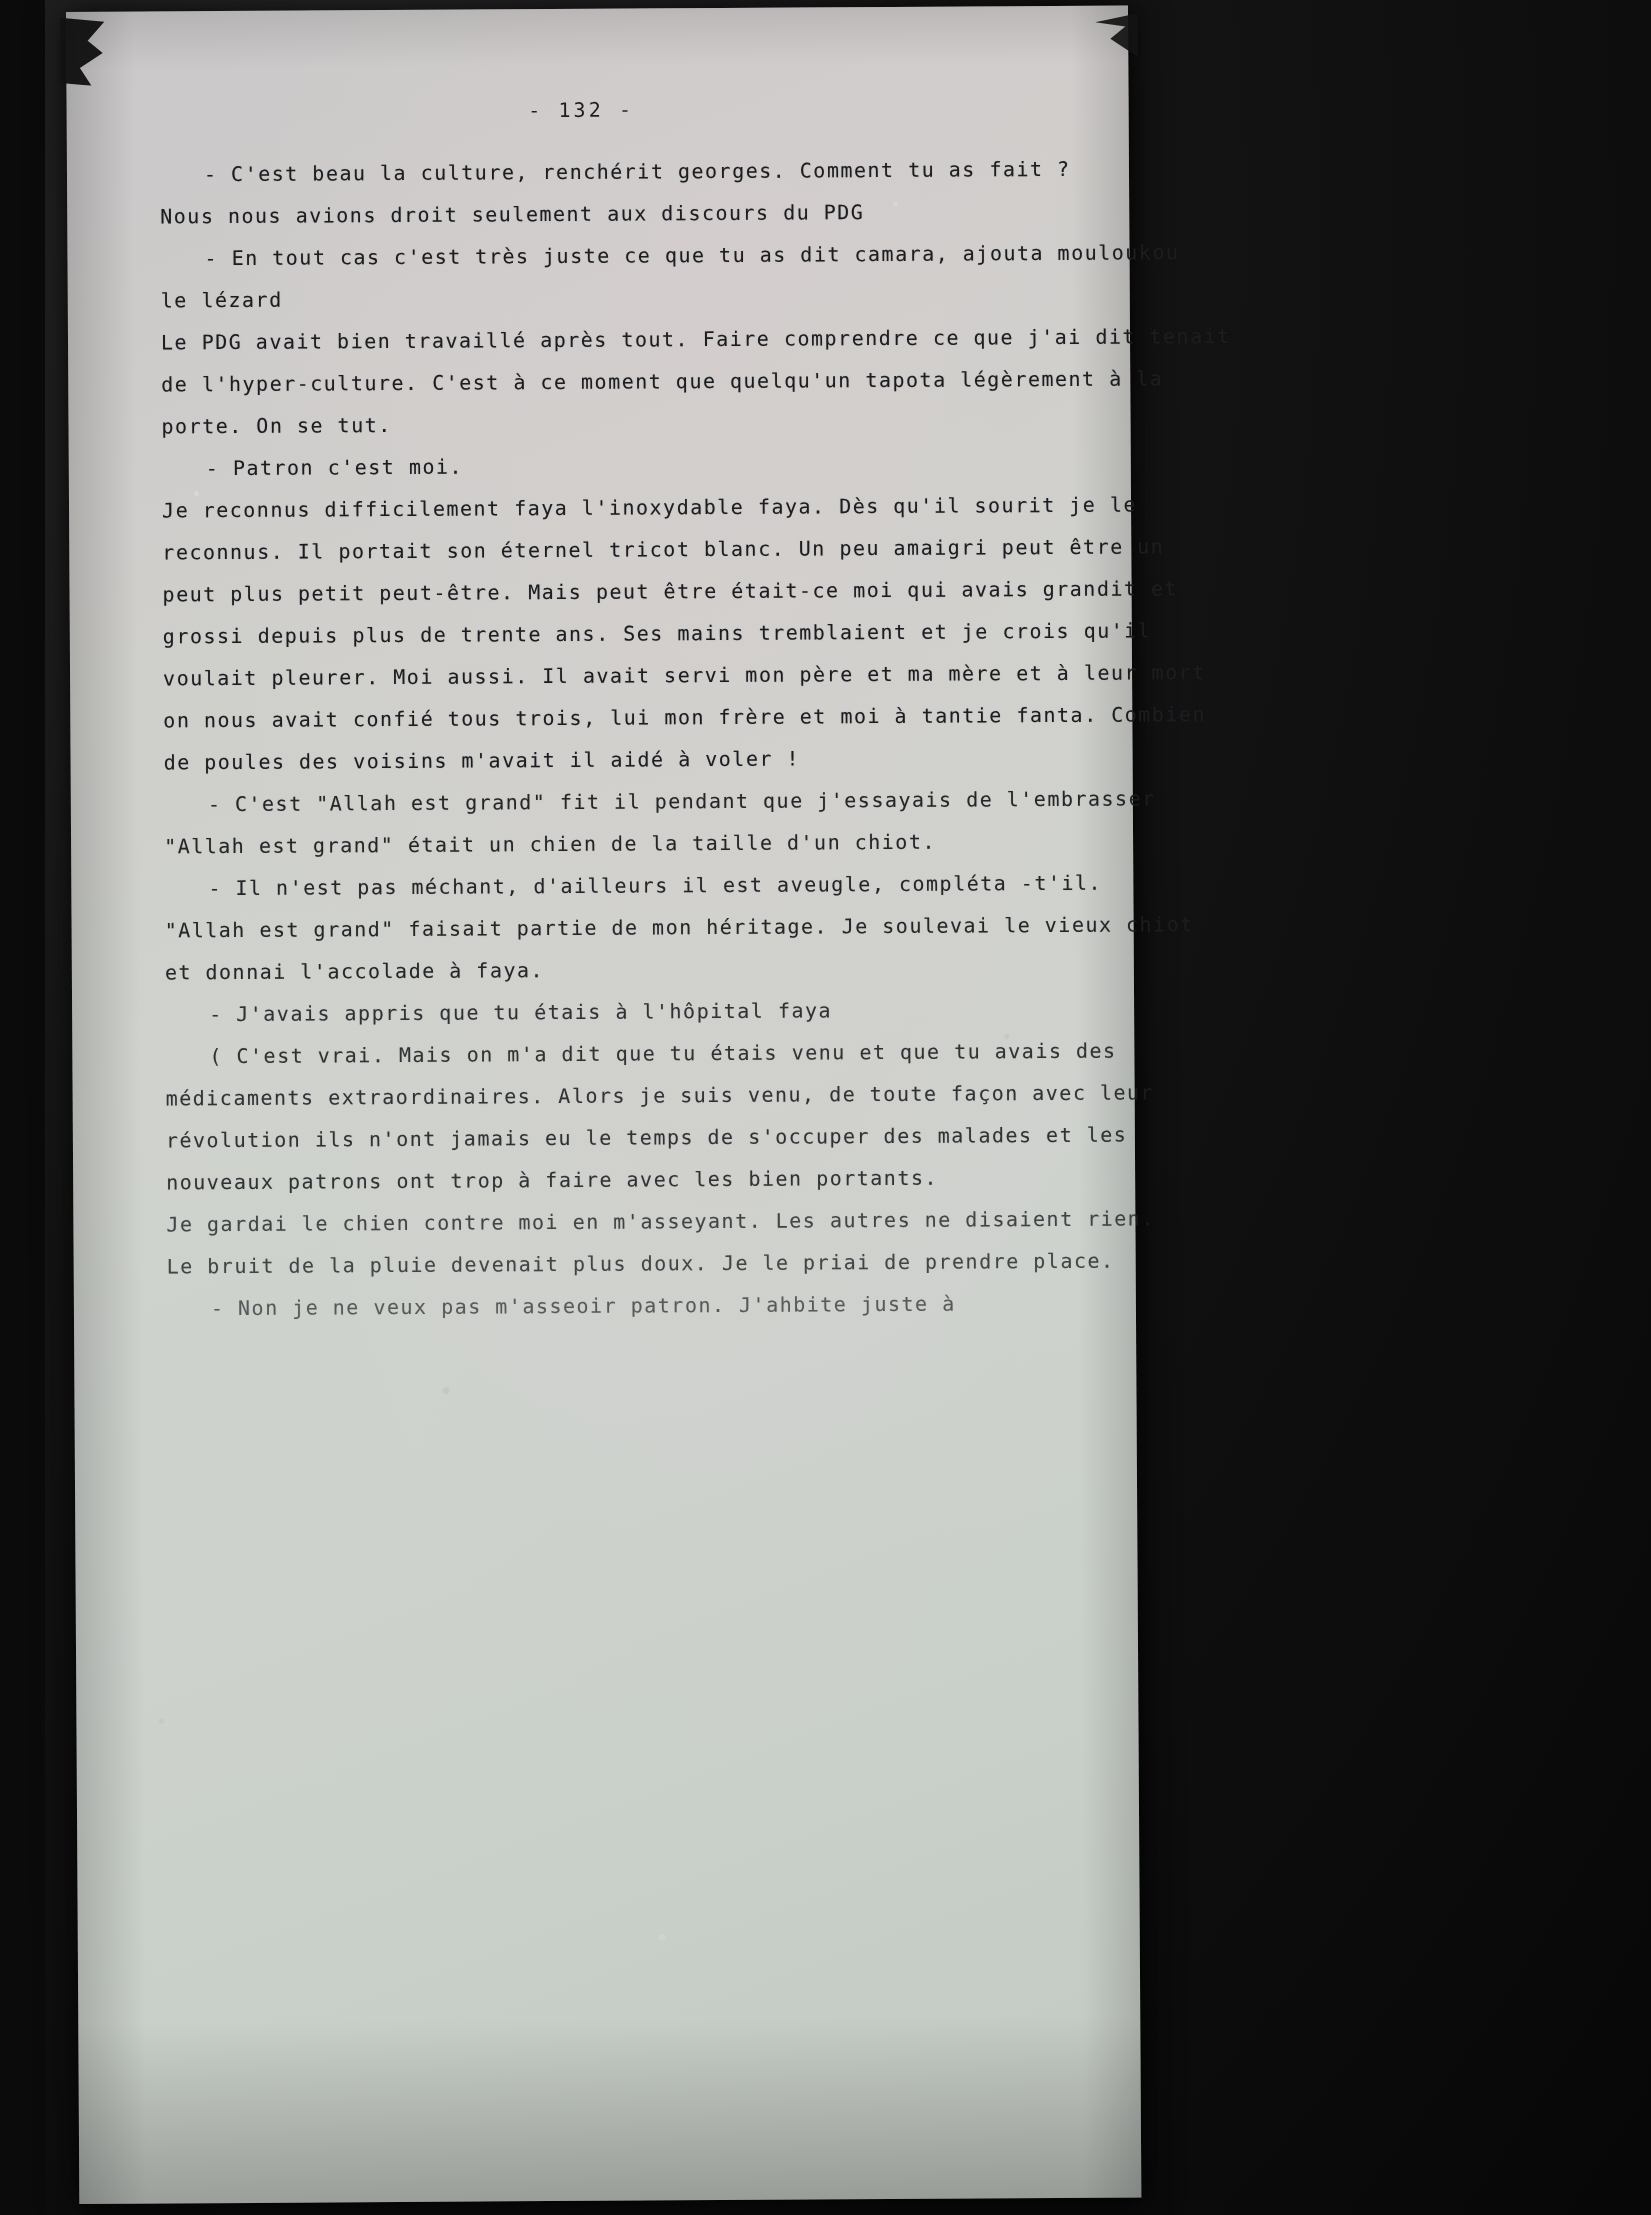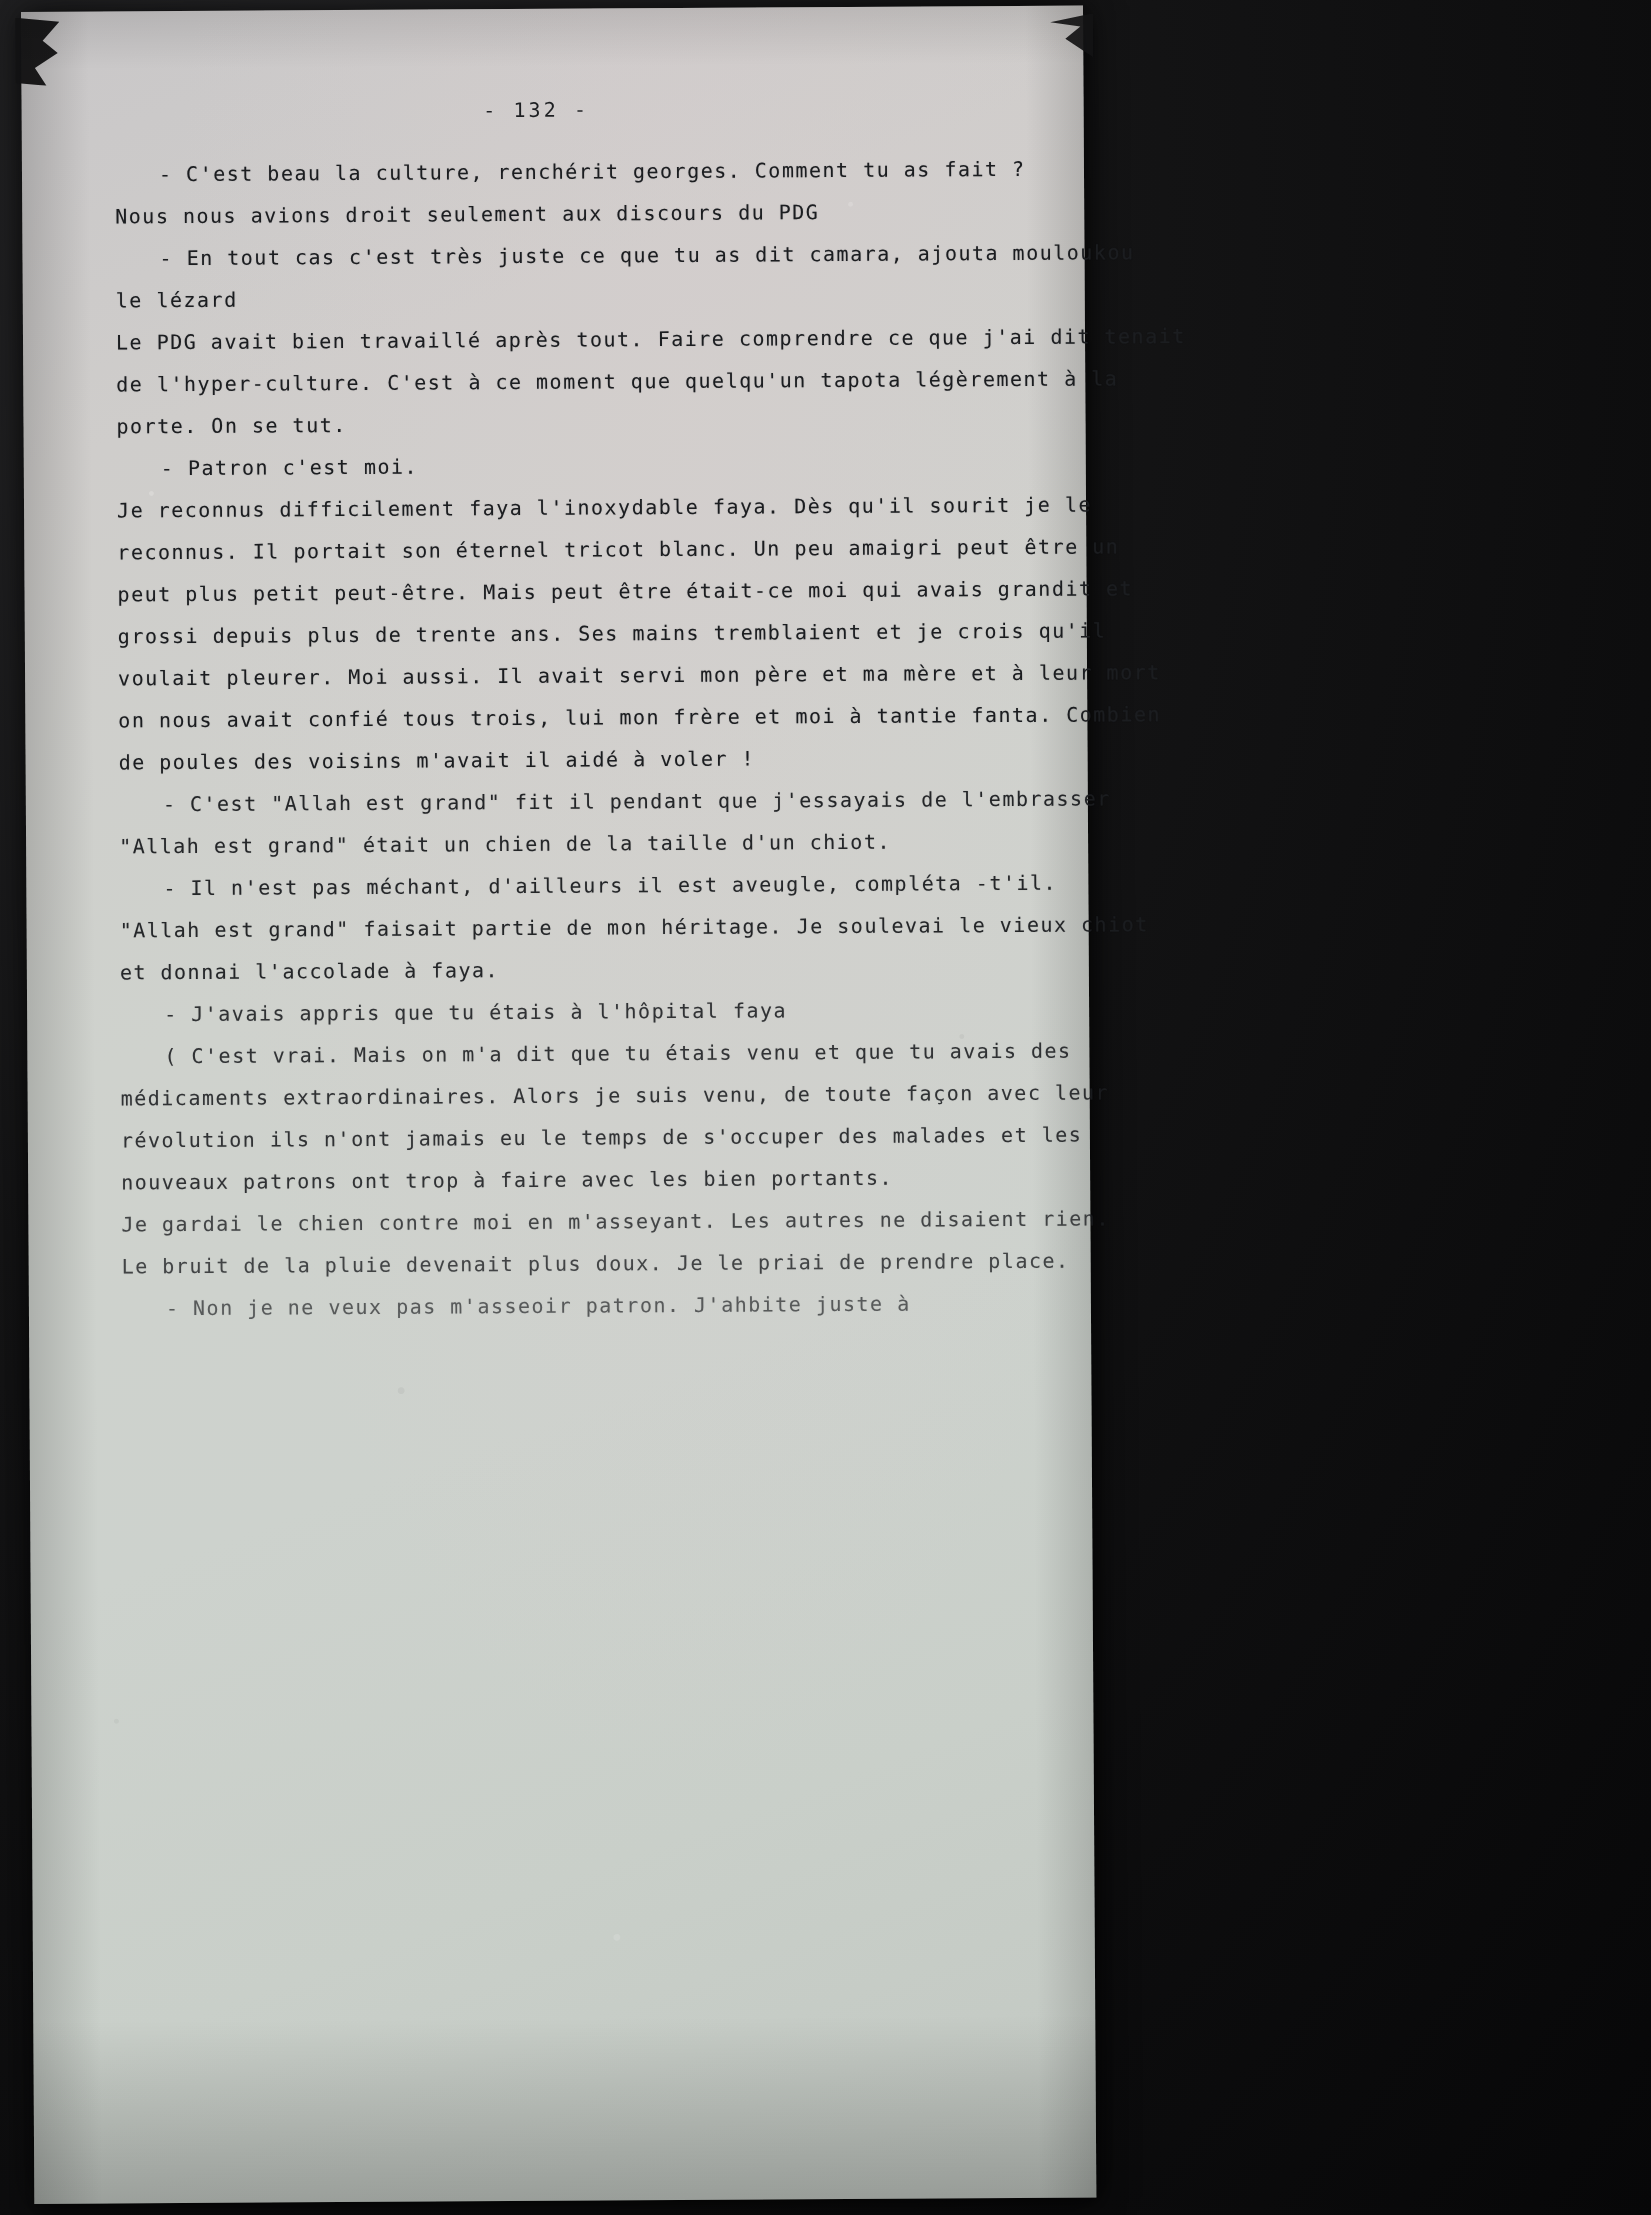--- a/index.html
+++ b/index.html
@@ -13,20 +13,21 @@
     overflow: hidden;
     font-family: "DejaVu Sans Mono", "Liberation Mono", monospace;
   }
 
   
   #scan-bg {
     position: absolute;
     inset: 0;
     background:
       radial-gradient(ellipse at 20% 10%, #2a2a2c 0%, #141415 40%, #070708 100%);
+    margin-left: 45px;
   }
 
   
   #page-sheet {
     position: absolute;
     left: 21px;
     top: 11.6px;
     width: 1062px;
     height: 2192px;
     transform: rotate(-0.35deg);

